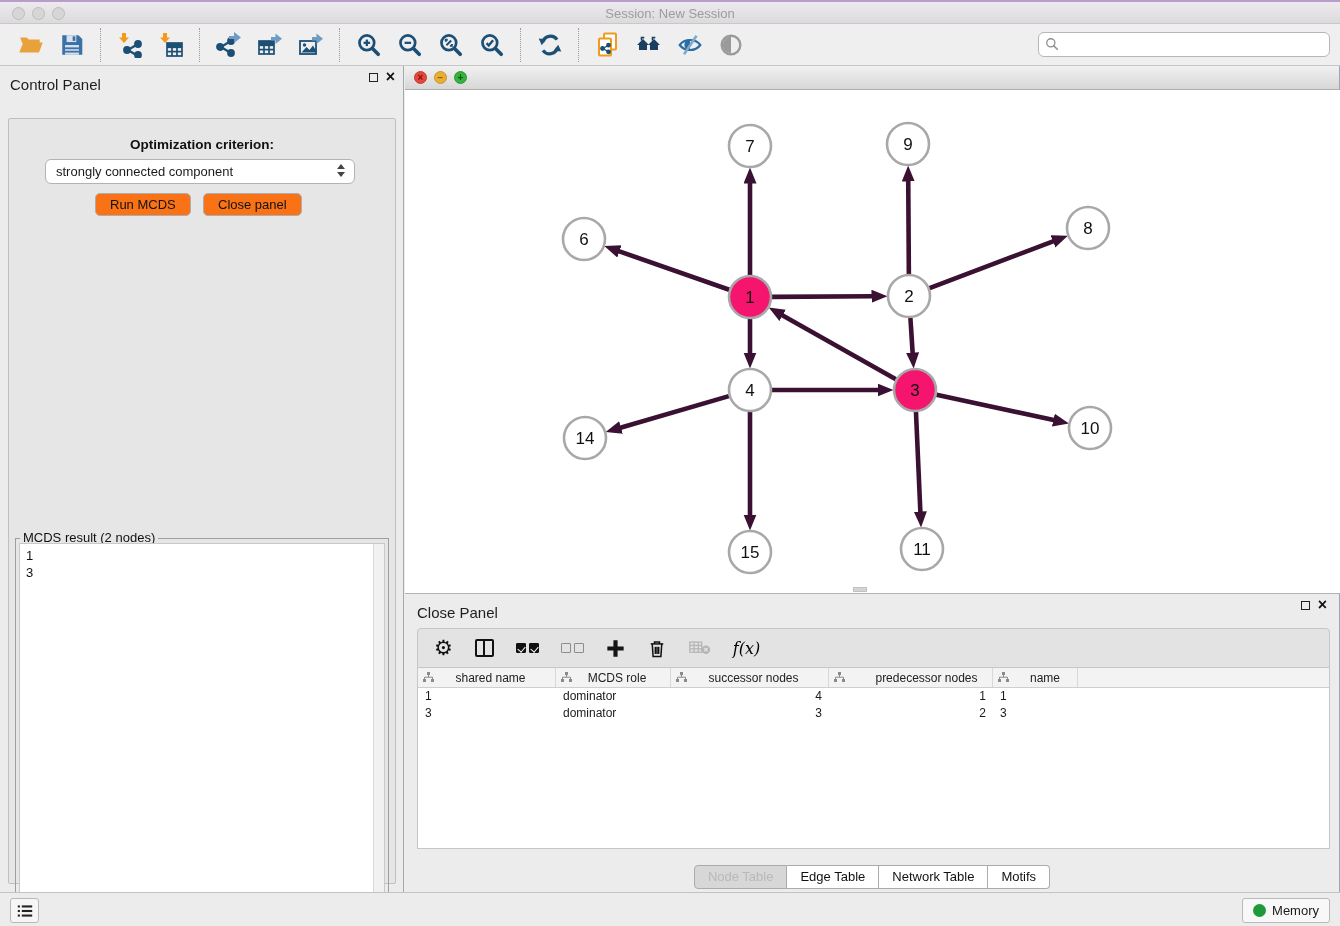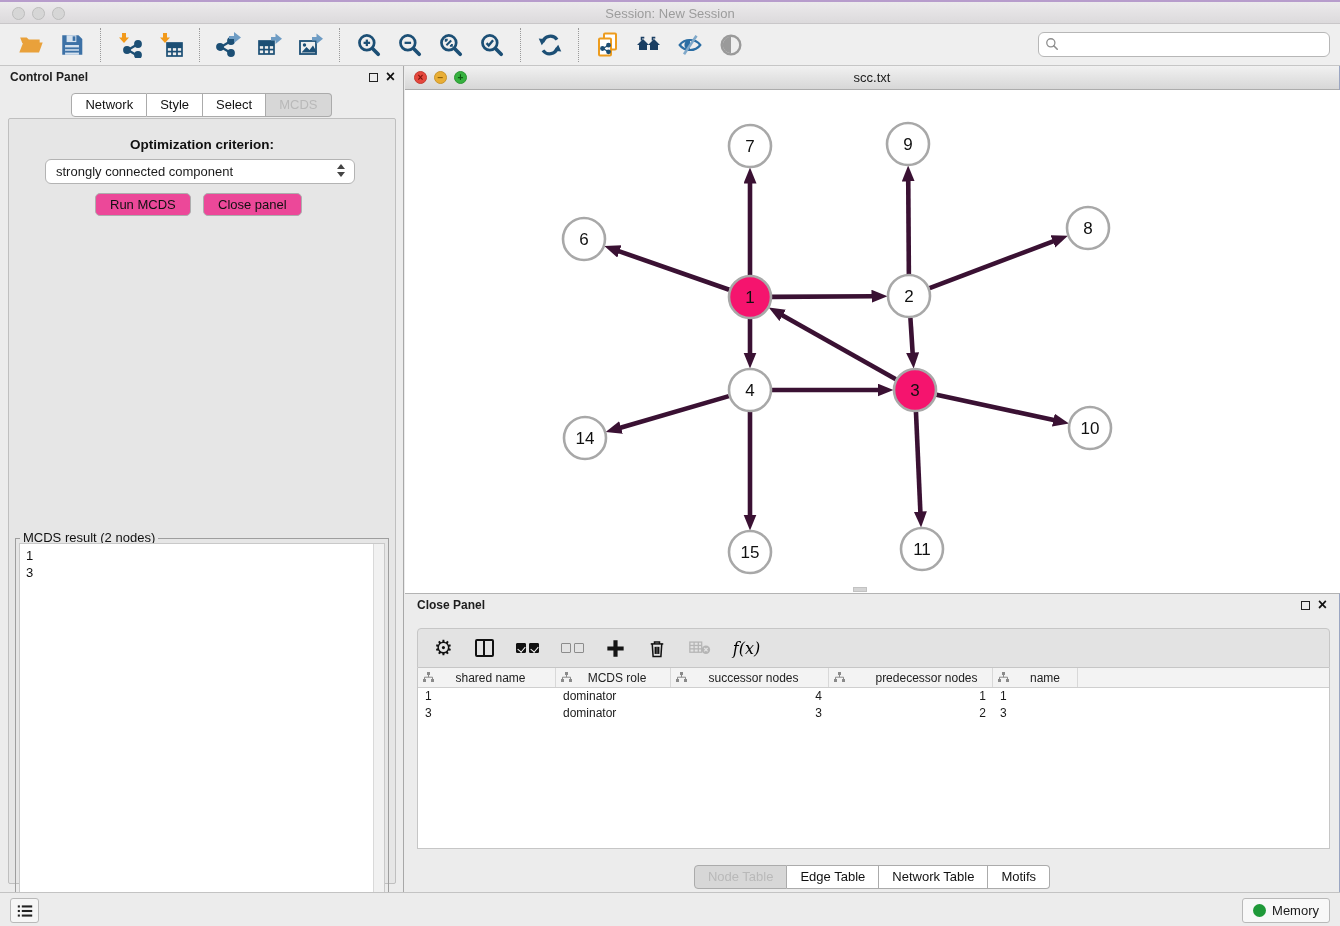--- a/index.html
+++ b/index.html
@@ -29,21 +29,21 @@
   #search-wrap { position:absolute; right:10px; top:8px; width:292px; height:25px; }
   #search-wrap input { width:100%; height:100%; border:1px solid #B7B7B7; border-radius:6px;
     background:#fff; padding:0 8px 0 26px; font-size:13px; outline:none;
     font-family:"Liberation Sans",sans-serif; }
   #search-wrap .mag { position:absolute; left:7px; top:5px; width:14px; height:14px; }
 
   
   #control-panel { position:absolute; left:0; top:66px; width:404px; height:826px;
     background:#ECECEC; border-right:1px solid #A8A8A8; }
   .panel-header { position:relative; height:27px; }
-  .panel-header .ph-title { position:absolute; left:10px; top:4px; font-size:12px; color:#1e1e1e;font-weight:bold; }
+  .panel-header .ph-title { position:absolute; left:10px; top:10px; font-size:15px; color:#1e1e1e; }
   .ph-btns { position:absolute; right:8px; top:5px; display:flex; gap:8px; align-items:center; }
   .float-box { width:9px; height:9px; border:1.6px solid #222; display:inline-block; cursor:pointer; }
   .close-x { font-size:16px; font-weight:bold; color:#111; line-height:12px; cursor:pointer; }
 
   .tabbar { display:flex; justify-content:center; }
   .tab { font-size:13px; padding:3px 13px 4px; background:#fff; border:1px solid #ABABAB;
     border-left:none; color:#111; cursor:pointer; white-space:nowrap; }
   .tab:first-child { border-left:1px solid #ABABAB; border-radius:4px 0 0 4px; }
   .tab:last-child { border-radius:0 4px 4px 0; }
   .tab.active { background:#D7D7D7; color:#B9B9B9; }
@@ -51,21 +51,21 @@
   #cp-content { position:absolute; left:8px; top:52px; width:388px; height:766px;
     background:#E6E6E6; border:1px solid #BFBFBF; border-radius:2px; }
   #opt-label { position:absolute; left:0; right:0; top:18px; text-align:center;
     font-size:13.5px; font-weight:600; color:#111; }
   #criterion-select { position:absolute; left:36px; top:40px; width:310px; height:25px;
     background:#fff; border:1px solid #B3B3B3; border-radius:6px; font-size:13px;
     display:flex; align-items:center; padding-left:10px; cursor:pointer; }
   .stepper { position:absolute; right:9px; top:4px; display:flex; flex-direction:column; gap:3px; }
   .stepper .up { width:0; height:0; border-left:4px solid transparent; border-right:4px solid transparent; border-bottom:5px solid #444; }
   .stepper .down { width:0; height:0; border-left:4px solid transparent; border-right:4px solid transparent; border-top:5px solid #444; }
-  .cp-btn { position:absolute; top:74px; height:23px; background:#ec4899; border:1px solid #ADADAD;
+  .cp-btn { position:absolute; top:74px; height:23px; background:#f97316; border:1px solid #ADADAD;
     border-radius:5px; font-size:13px; font-family:"Liberation Sans",sans-serif;
     color:#111; cursor:pointer; padding:0 14px; }
   #run-btn { left:86px; }
   #closepanel-btn { left:194px; }
 
   #result-group { position:absolute; left:6px; top:376px; width:374px; height:382px;
     border:1px solid #9E9E9E;margin-top:43px; }
   #result-legend { position:absolute; left:4px; top:-9px; background:#E6E6E6;
     font-size:13px; padding:0 3px; color:#111; }
   #result-inner { position:absolute; left:3px; right:3px; top:4px; bottom:3px; background:#fff;
@@ -317,26 +317,20 @@
   </div>
 
   <div id="control-panel">
     <div class="panel-header">
       <span class="ph-title">Control Panel</span>
       <span class="ph-btns">
         <span class="float-box"></span>
         <span class="close-x">×</span>
       </span>
     </div>
-    <div class="tabbar" id="cp-tabs">
-        <div class="tab">Network</div>
-        <div class="tab">Style</div>
-        <div class="tab">Select</div>
-        <div class="tab active">MCDS</div>
-      </div>
 
     <div id="cp-content">
       <div id="criterion-select">
         <span>strongly connected component</span>
         <span class="stepper">
             <span class="up"></span>
             <span class="down"></span>
           </span>
       </div>
       <div id="opt-label">Optimization criterion:</div>
@@ -352,21 +346,20 @@
         </div>
       </div>
     </div>
   </div>
 
   <div id="net-window">
     <div id="net-titlebar">
       <span class="traffic" id="tf-close">×</span>
       <span class="traffic" id="tf-min">−</span>
       <span class="traffic" id="tf-max">+</span>
-      <div id="net-title">scc.txt</div>
     </div>
     <div id="net-canvas">
       <svg id="graph-svg" viewBox="0 0 935 503">
           <defs>
             <marker id="arrowhead" markerUnits="userSpaceOnUse" markerWidth="18" markerHeight="14" refX="1.5" refY="6.5" orient="auto">
               <polygon points="0,0 16,6.5 0,13" fill="#3A1133"></polygon>
             </marker>
           </defs>
           <line x1="345" y1="185" x2="345" y2="92" stroke="#3A1133" stroke-width="4.6" marker-end="url(#arrowhead)"></line>
           <line x1="324.23121807335133" y1="199.7434376400866" x2="212.98527951633417" y2="160.87437477076736" stroke="#3A1133" stroke-width="4.6" marker-end="url(#arrowhead)"></line>

